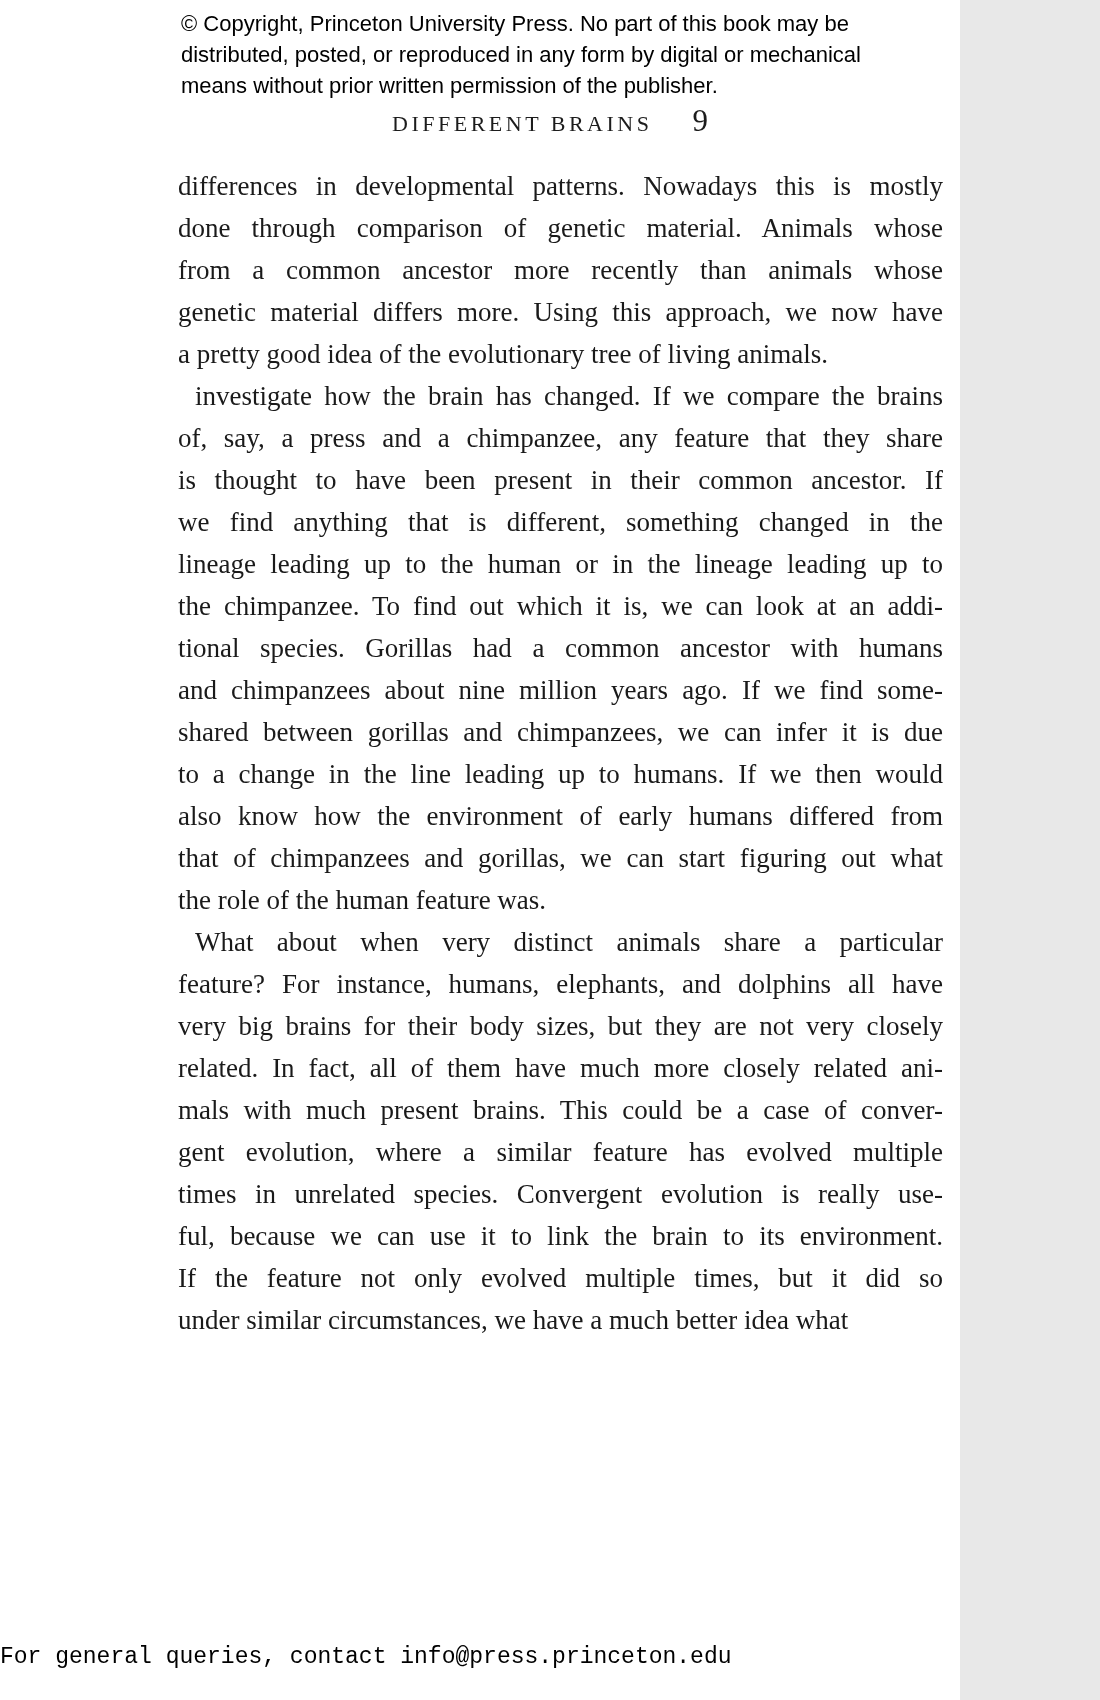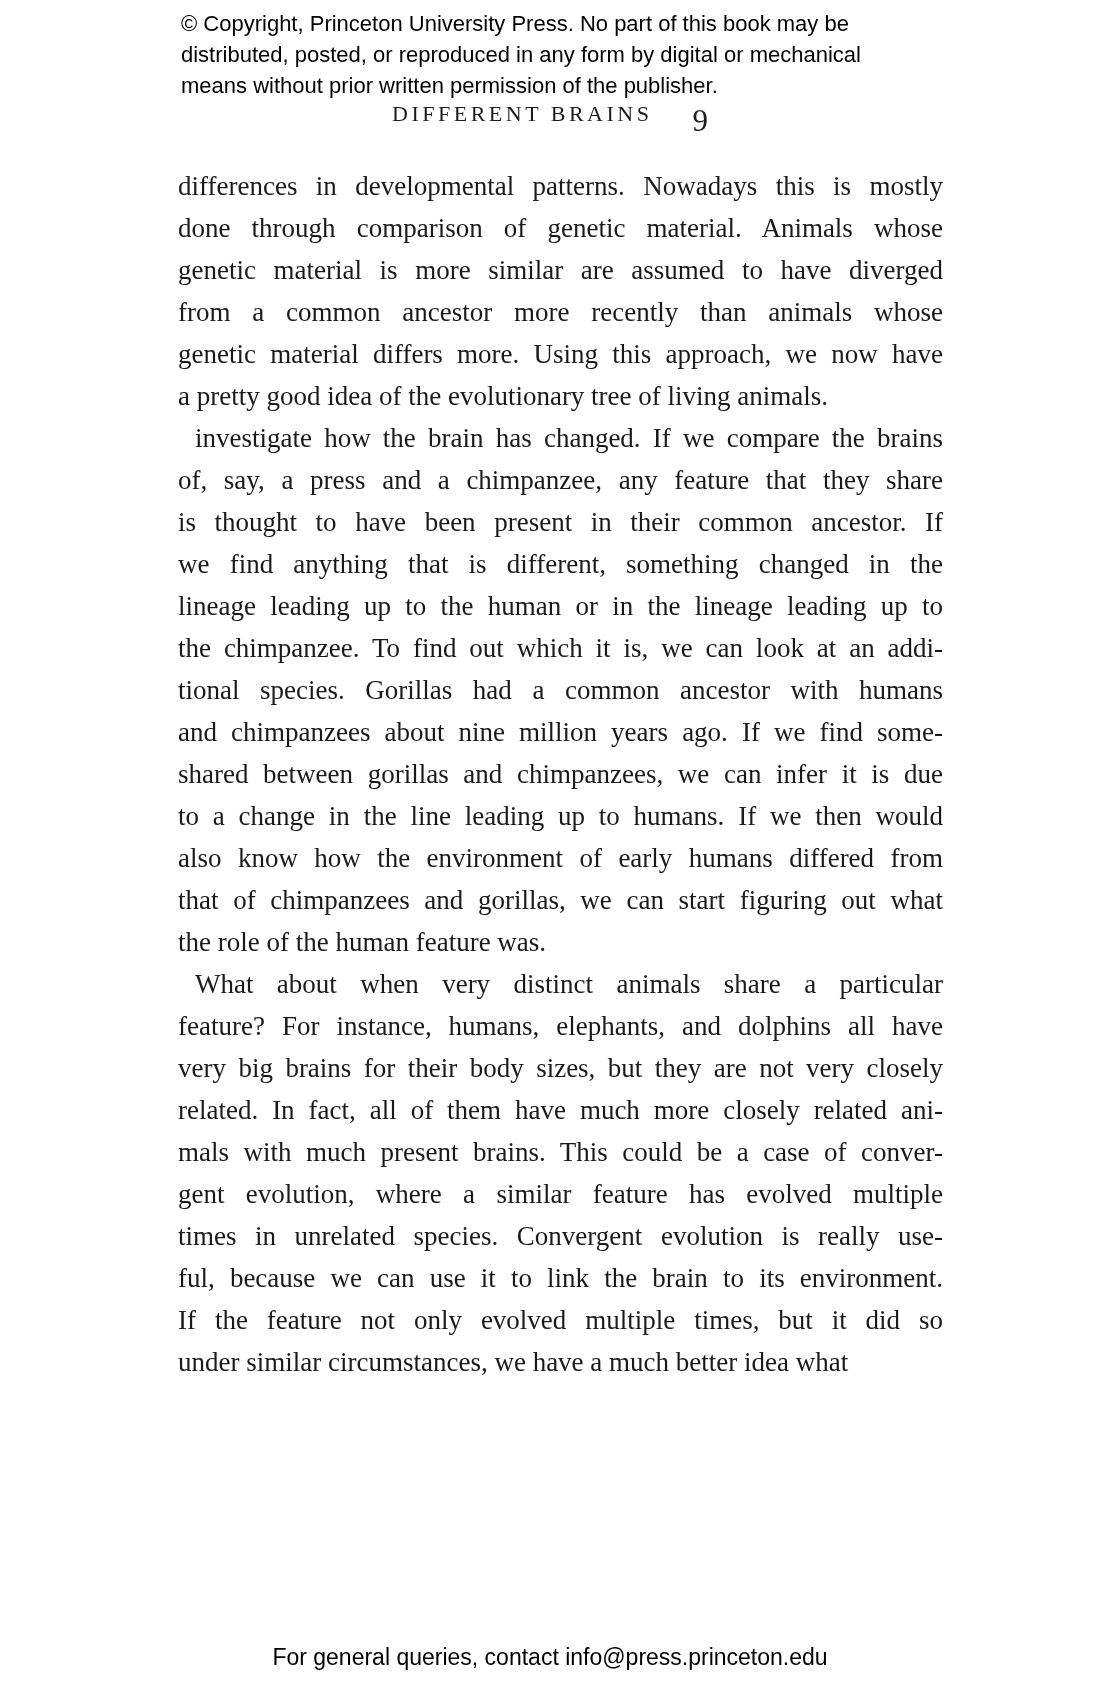--- a/index.html
+++ b/index.html
@@ -2,21 +2,21 @@
 <html><head>
 <meta charset="utf-8">
 <style>
   html, body {
     margin: 0;
     padding: 0;
     background: #e8e8e8;
   }
   .page {
     position: relative;
-    width: 1100px;
+    width: 960px;
     height: 1700px;
     background: #ffffff;
     overflow: hidden;
     font-family: "Liberation Serif", serif;
   }
   
   .copyright {
     position: absolute;
     left: 181px;
     top: 8px;
@@ -28,21 +28,21 @@
     text-align: left;
   }
   
   .runhead {
     position: absolute;
     left: 0;
     top: 101px;
     width: 1100px;
     display: flex;
     justify-content: center;
-    align-items: flex-start;
+    align-items: flex-end;
     gap: 40px;
     color: #1c1c1c;
   }
   .rh-title {
     font-family: "Liberation Serif", serif;
     font-size: 22px;
     letter-spacing: 3.5px;
     white-space: pre;
   }
   .rh-num {
@@ -76,22 +76,21 @@
   }
   .para.indented .bline:first-child {
     text-indent: 17px;
   }
   
   .footer {
     position: absolute;
     left: 0;
     top: 1642px;
     width: 1100px;
-    text-align: center;
-    font-family: Liberation Sans, sans-serif;
+    font-family: Liberation Mono, monospace;
     font-size: 23px;
     line-height: 30px;
     color: #000000;
   }
 </style>
 </head>
 <body>
 
 <div class="page">
 
@@ -103,21 +102,20 @@
 
   <div class="runhead">
     <span class="rh-title">DIFFERENT BRAINS</span>
     <span class="rh-num">9</span>
   </div>
 
   <div class="bodytext">
     <div class="para">
         <div class="bline">differences in developmental patterns. Nowadays this is mostly</div>
         <div class="bline">done through comparison of genetic material. Animals whose</div>
-        <div class="bline">genetic material is more similar are assumed to have diverged</div>
         <div class="bline">from a common ancestor more recently than animals whose</div>
         <div class="bline">genetic material differs more. Using this approach, we now have</div>
         <div class="bline">a pretty good idea of the evolutionary tree of living animals.</div>
       </div>
     <div class="para indented">
         <div class="bline">investigate how the brain has changed. If we compare the brains</div>
         <div class="bline">of, say, a press and a chimpanzee, any feature that they share</div>
         <div class="bline">is thought to have been present in their common ancestor. If</div>
         <div class="bline">we find anything that is different, something changed in the</div>
         <div class="bline">lineage leading up to the human or in the lineage leading up to</div>

